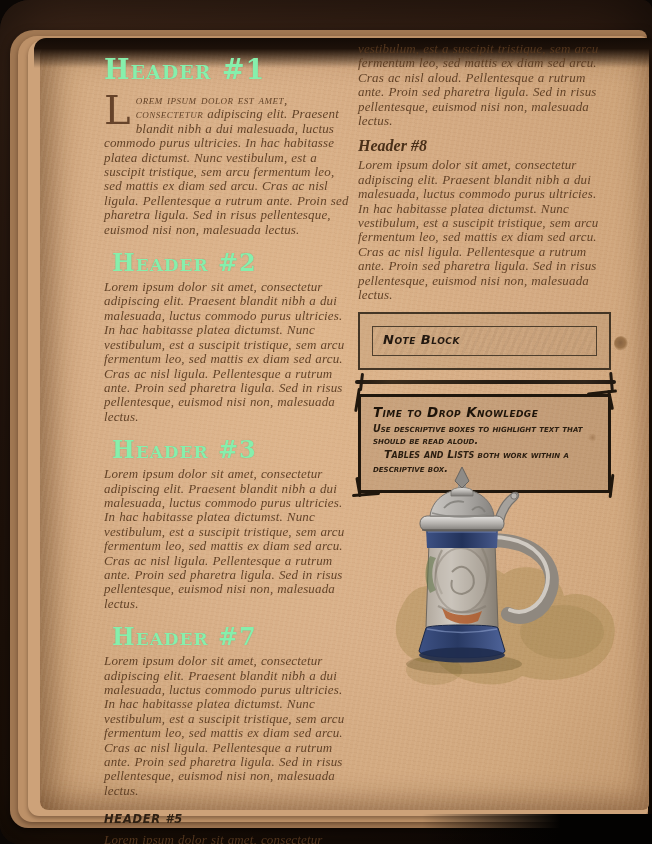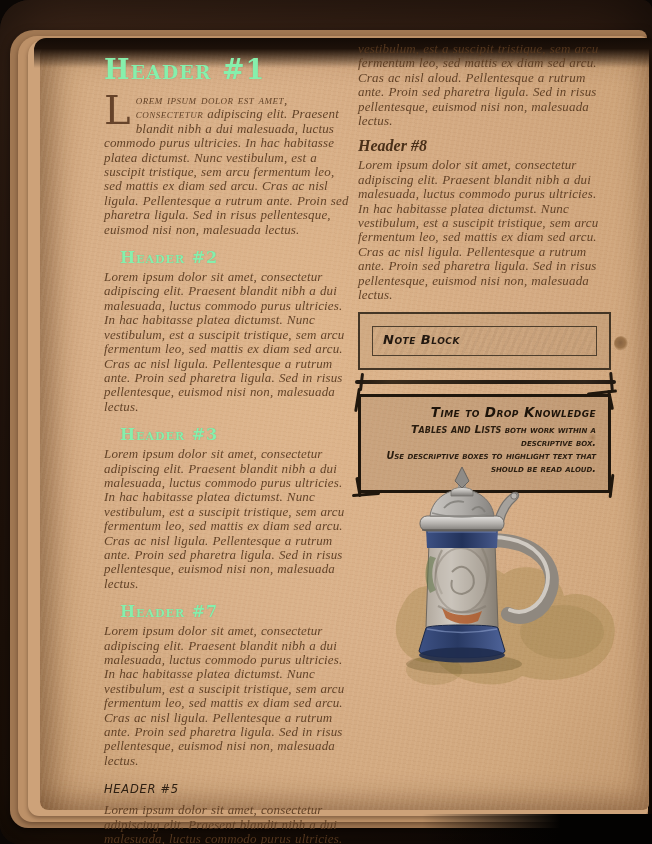--- a/index.html
+++ b/index.html
@@ -39,22 +39,22 @@
   
   .content{position:absolute;inset:0;}
   .col{position:absolute;}
   .col-left{left:104px;top:44px;width:251px;}
   .col-right{left:358px;top:42px;width:253px;}
   .body-text{font:italic 13px/14.4px "Liberation Serif",serif;color:#593a20;margin:0 0 9px;
       letter-spacing:.15px;word-spacing:.6px;text-align:left;opacity:.93;}
   h1,h2{font-family:"DejaVu Serif",serif;font-variant:small-caps;font-weight:bold;
       color:#86efac;letter-spacing:1px;text-shadow:0 0 1px rgba(124,72,54,.45);}
   h1{font-size:27px;margin:10px 0 8px;}
-  h2{font-size:16px;margin:11px 16px 3px;}
-  .h5style{font-family:"DejaVu Sans",sans-serif;font-size:11.5px;font-weight:normal;
+  h2{font-size:24px;margin:11px 8px 3px;}
+  .h5style{font-family:"DejaVu Sans",sans-serif;font-size:11.5px;font-weight:bold;
       text-transform:uppercase;letter-spacing:.7px;color:#2e2013;margin:14px 0 7px;font-style:italic;}
   .h6style{font-family:"Liberation Serif",serif;font-style:italic;font-weight:bold;
       font-size:16px;color:#4a3019;margin:9px 0 3px;}
   .dropcap{float:left;font-family:"DejaVu Serif",serif;font-style:normal;font-size:40px;
       line-height:30px;padding:2px 5px 0 0;color:#5e3c24;}
   .lead-caps{font-variant:small-caps;letter-spacing:.5px;}
 
   
   .note-block{margin:8px 0 0;border:2px solid rgba(48,37,25,.88);padding:12px;
       background:rgba(120,96,66,.10);}
@@ -68,21 +68,21 @@
   
   .ink-hr{position:relative;margin:10px -5px 9px -3px;height:4px;border-radius:2px;
       background:linear-gradient(to right,#221911,#3b2c1c 14%,#241b12 60%,#31251a 88%,#221911);}
   .ink-hr::before{content:"";position:absolute;left:5px;top:-7px;width:3px;height:18px;
       background:#221911;transform:rotate(7deg);border-radius:2px;}
   .ink-hr::after{content:"";position:absolute;right:3px;top:-8px;width:3px;height:19px;
       background:#221911;transform:rotate(-5deg);border-radius:2px;}
 
   
   .desc-box{position:relative;border:3px solid #20170d;background:rgba(92,72,50,.14);
-      padding:7px 12px 14px;margin:10px 0 4px;text-align:right;}
+      padding:7px 12px 14px;margin:10px 0 4px;}
   .desc-title{font-family:"DejaVu Sans",sans-serif;font-variant:small-caps;font-weight:bold;
       font-size:13.5px;letter-spacing:.4px;color:#1e140a;font-style:italic;margin-bottom:3px;}
   .desc-text{font-family:"DejaVu Sans",sans-serif;font-variant:small-caps;font-weight:600;
       font-size:9.6px;line-height:1.35;color:#2a1d10;font-style:italic;}
   .indent{text-indent:11px;}
   .lead-bold{font-size:11px;font-weight:800;}
   .tick{position:absolute;background:#20170d;border-radius:2px;}
   .t1{top:-9px;left:-5px;width:3px;height:24px;transform:rotate(9deg);}
   .t2{top:-6px;right:-9px;width:30px;height:3px;transform:rotate(-6deg);}
   .t3{bottom:-8px;right:-5px;width:3px;height:24px;transform:rotate(7deg);}
@@ -142,22 +142,22 @@
       <div class="ink-hr"></div>
 
       <div class="desc-box">
         <div class="tick t1"></div>
         <div class="tick t2"></div>
         <div class="tick t3"></div>
         <div class="tick t4"></div>
         <div class="tick t5"></div>
         <div class="tick t6"></div>
         <div class="desc-title">Time to Drop Knowledge</div>
+        <div class="desc-text">Use descriptive boxes to highlight text that should be read aloud.</div>
         <div class="desc-text indent"><b class="lead-bold">Tables and Lists</b><span> both work within a descriptive box.</span></div>
-        <div class="desc-text">Use descriptive boxes to highlight text that should be read aloud.</div>
       </div>
     </div>
 
     <div class="stein-wrap">
       <svg viewBox="0 0 250 245">
         <defs>
           <linearGradient id="bodyGrad" x1="0" y1="0" x2="1" y2="0">
             <stop offset="0" stop-color="#b2a99e"></stop>
               <stop offset="0.35" stop-color="#d0cac2"></stop>
             <stop offset="0.7" stop-color="#a59d92"></stop>

